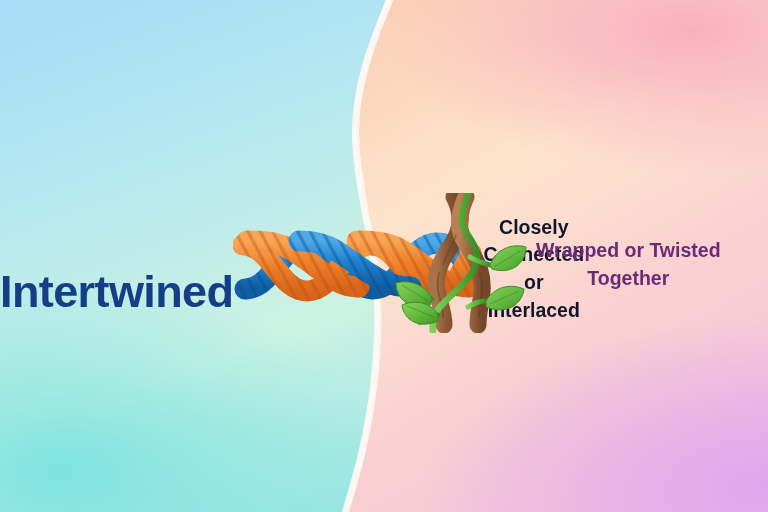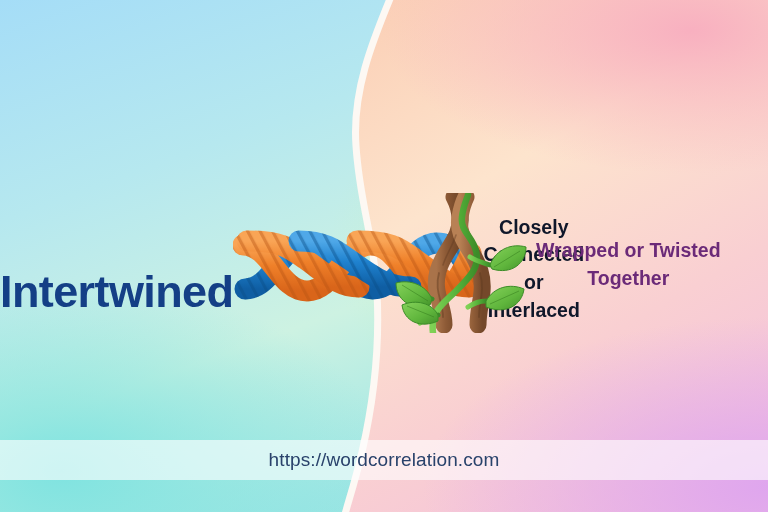--- a/index.html
+++ b/index.html
@@ -231,17 +231,14 @@
           <path d="M104,111 L133,98"></path>
           <path d="M48,124 L21,113"></path>
         </g>
       </svg>
     </div>
 
     <div class="caption">Wrapped or Twisted
 Together</div>
   </div>
 
-  <div class="url-strip">
-    <span class="url-text">https://wordcorrelation.com</span>
-  </div>
 
 </div>
 
 </body></html>

